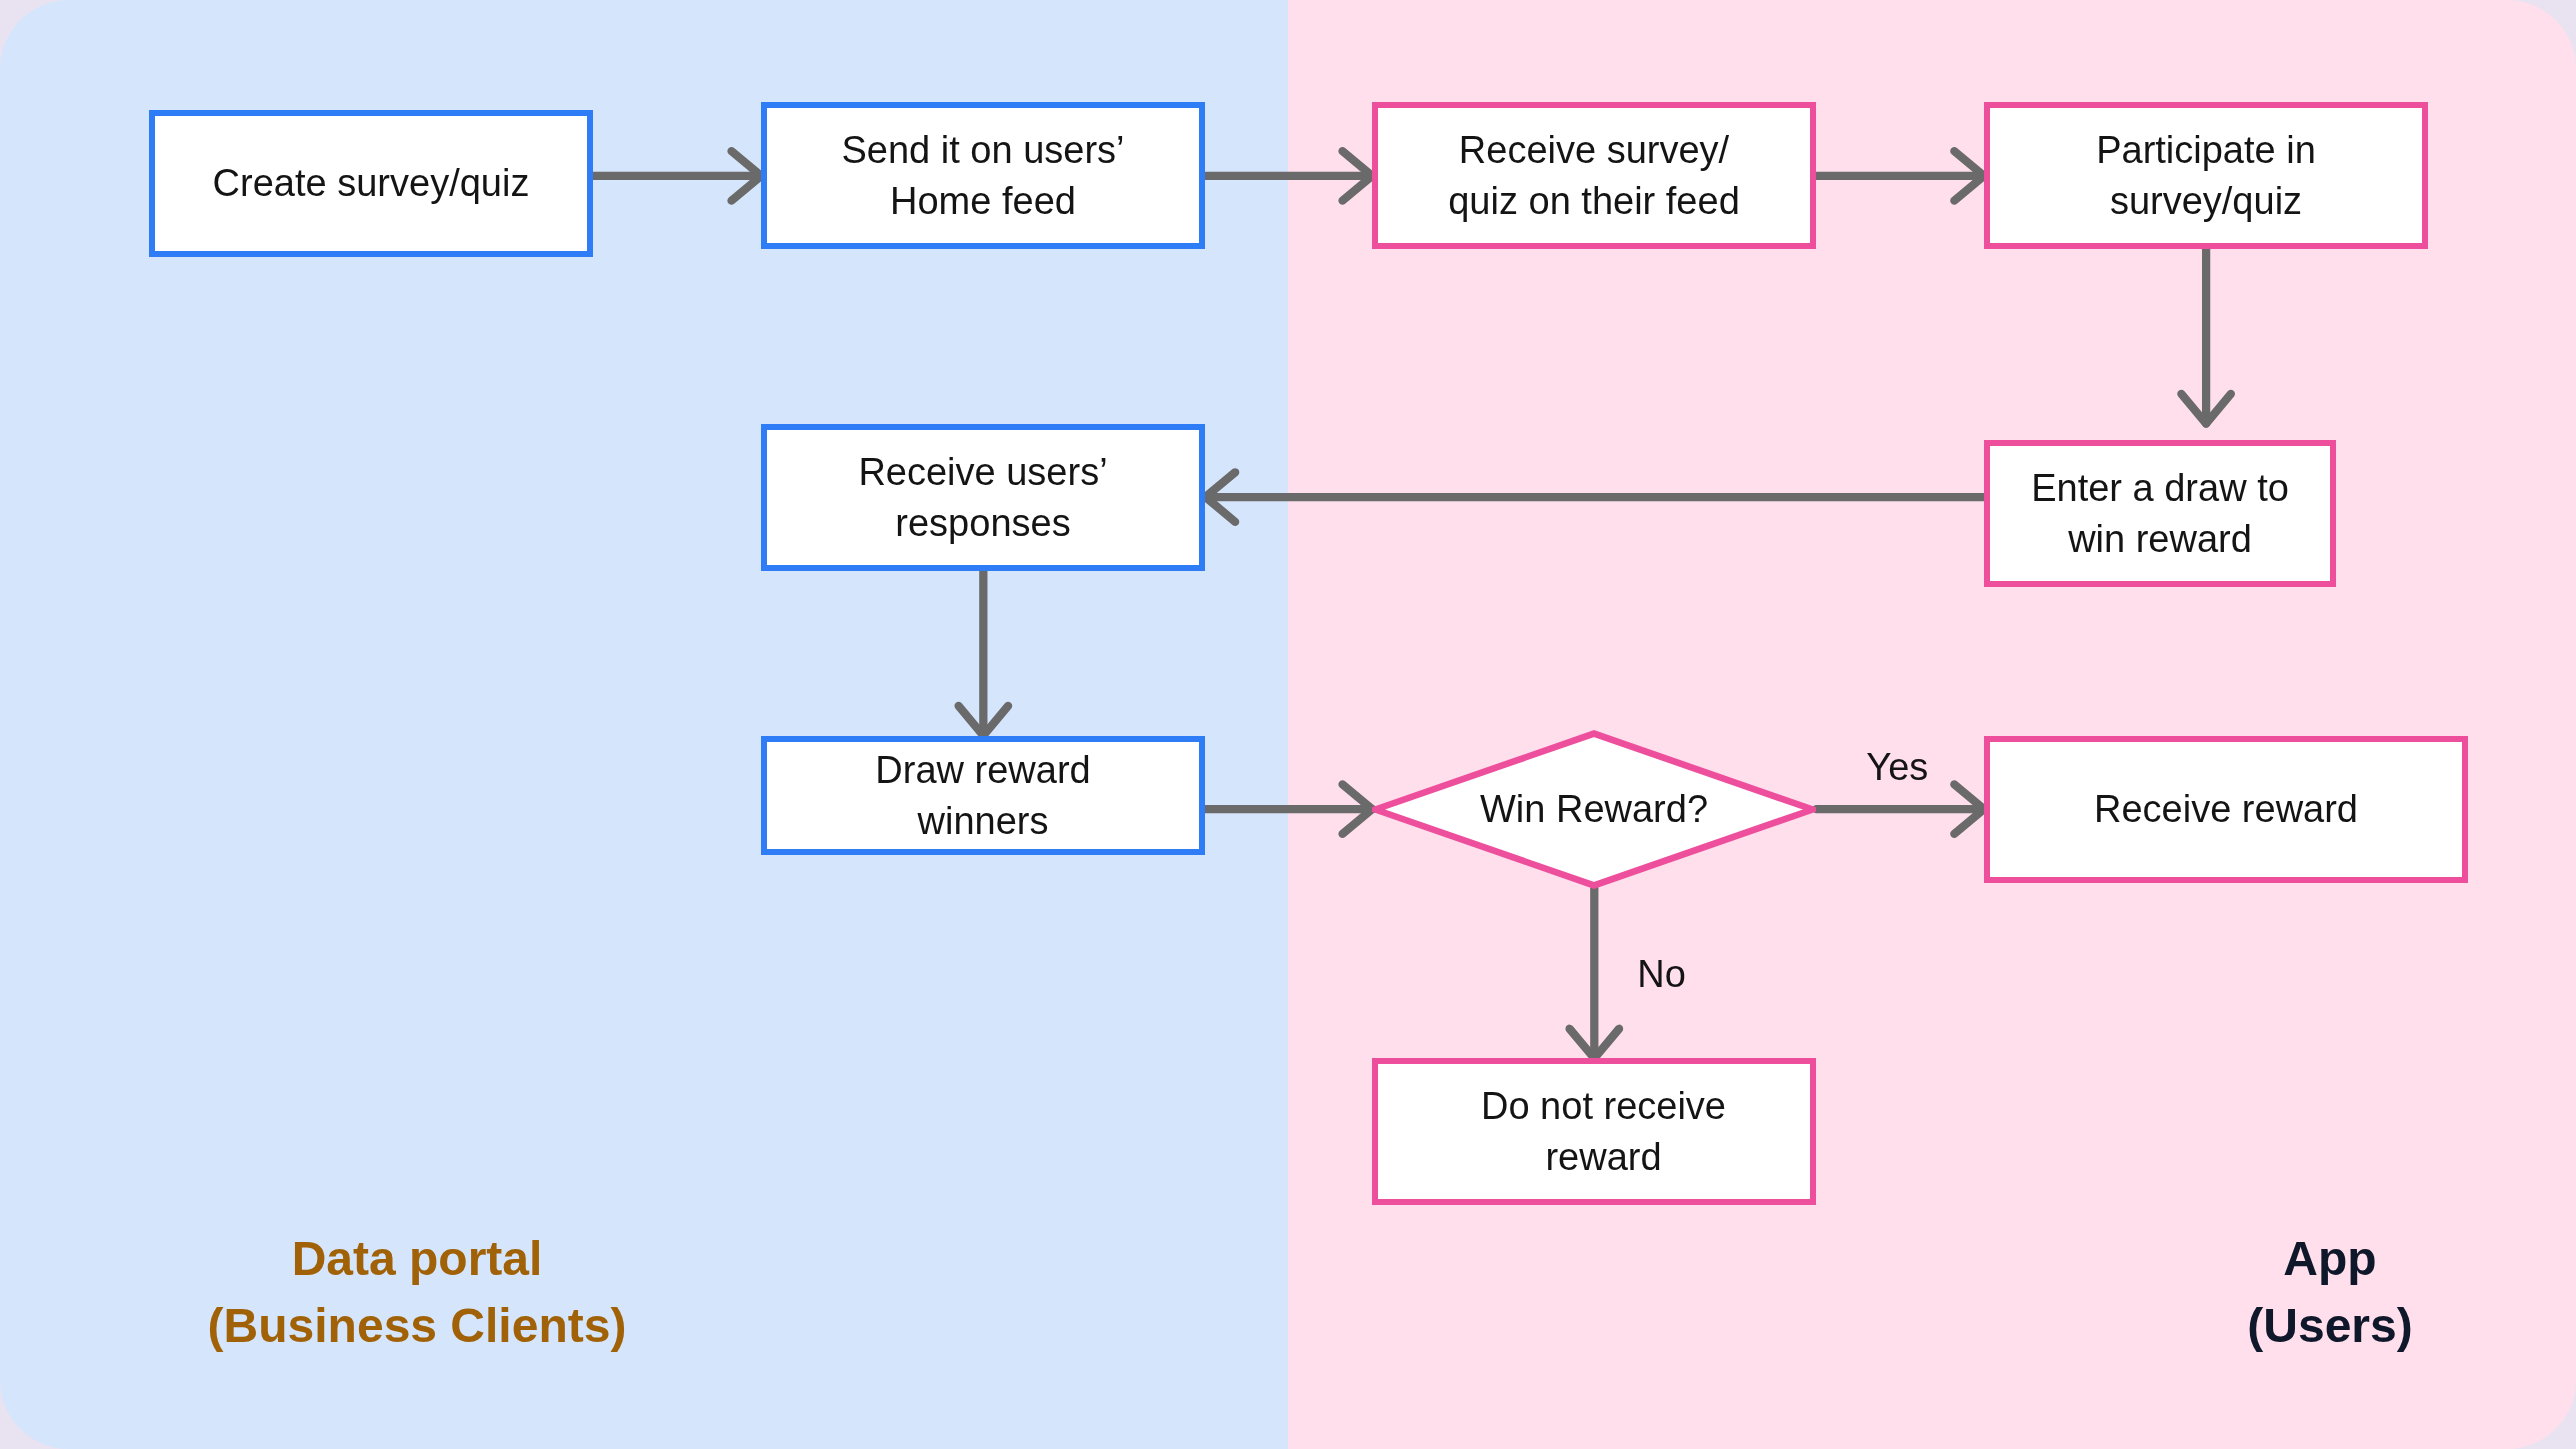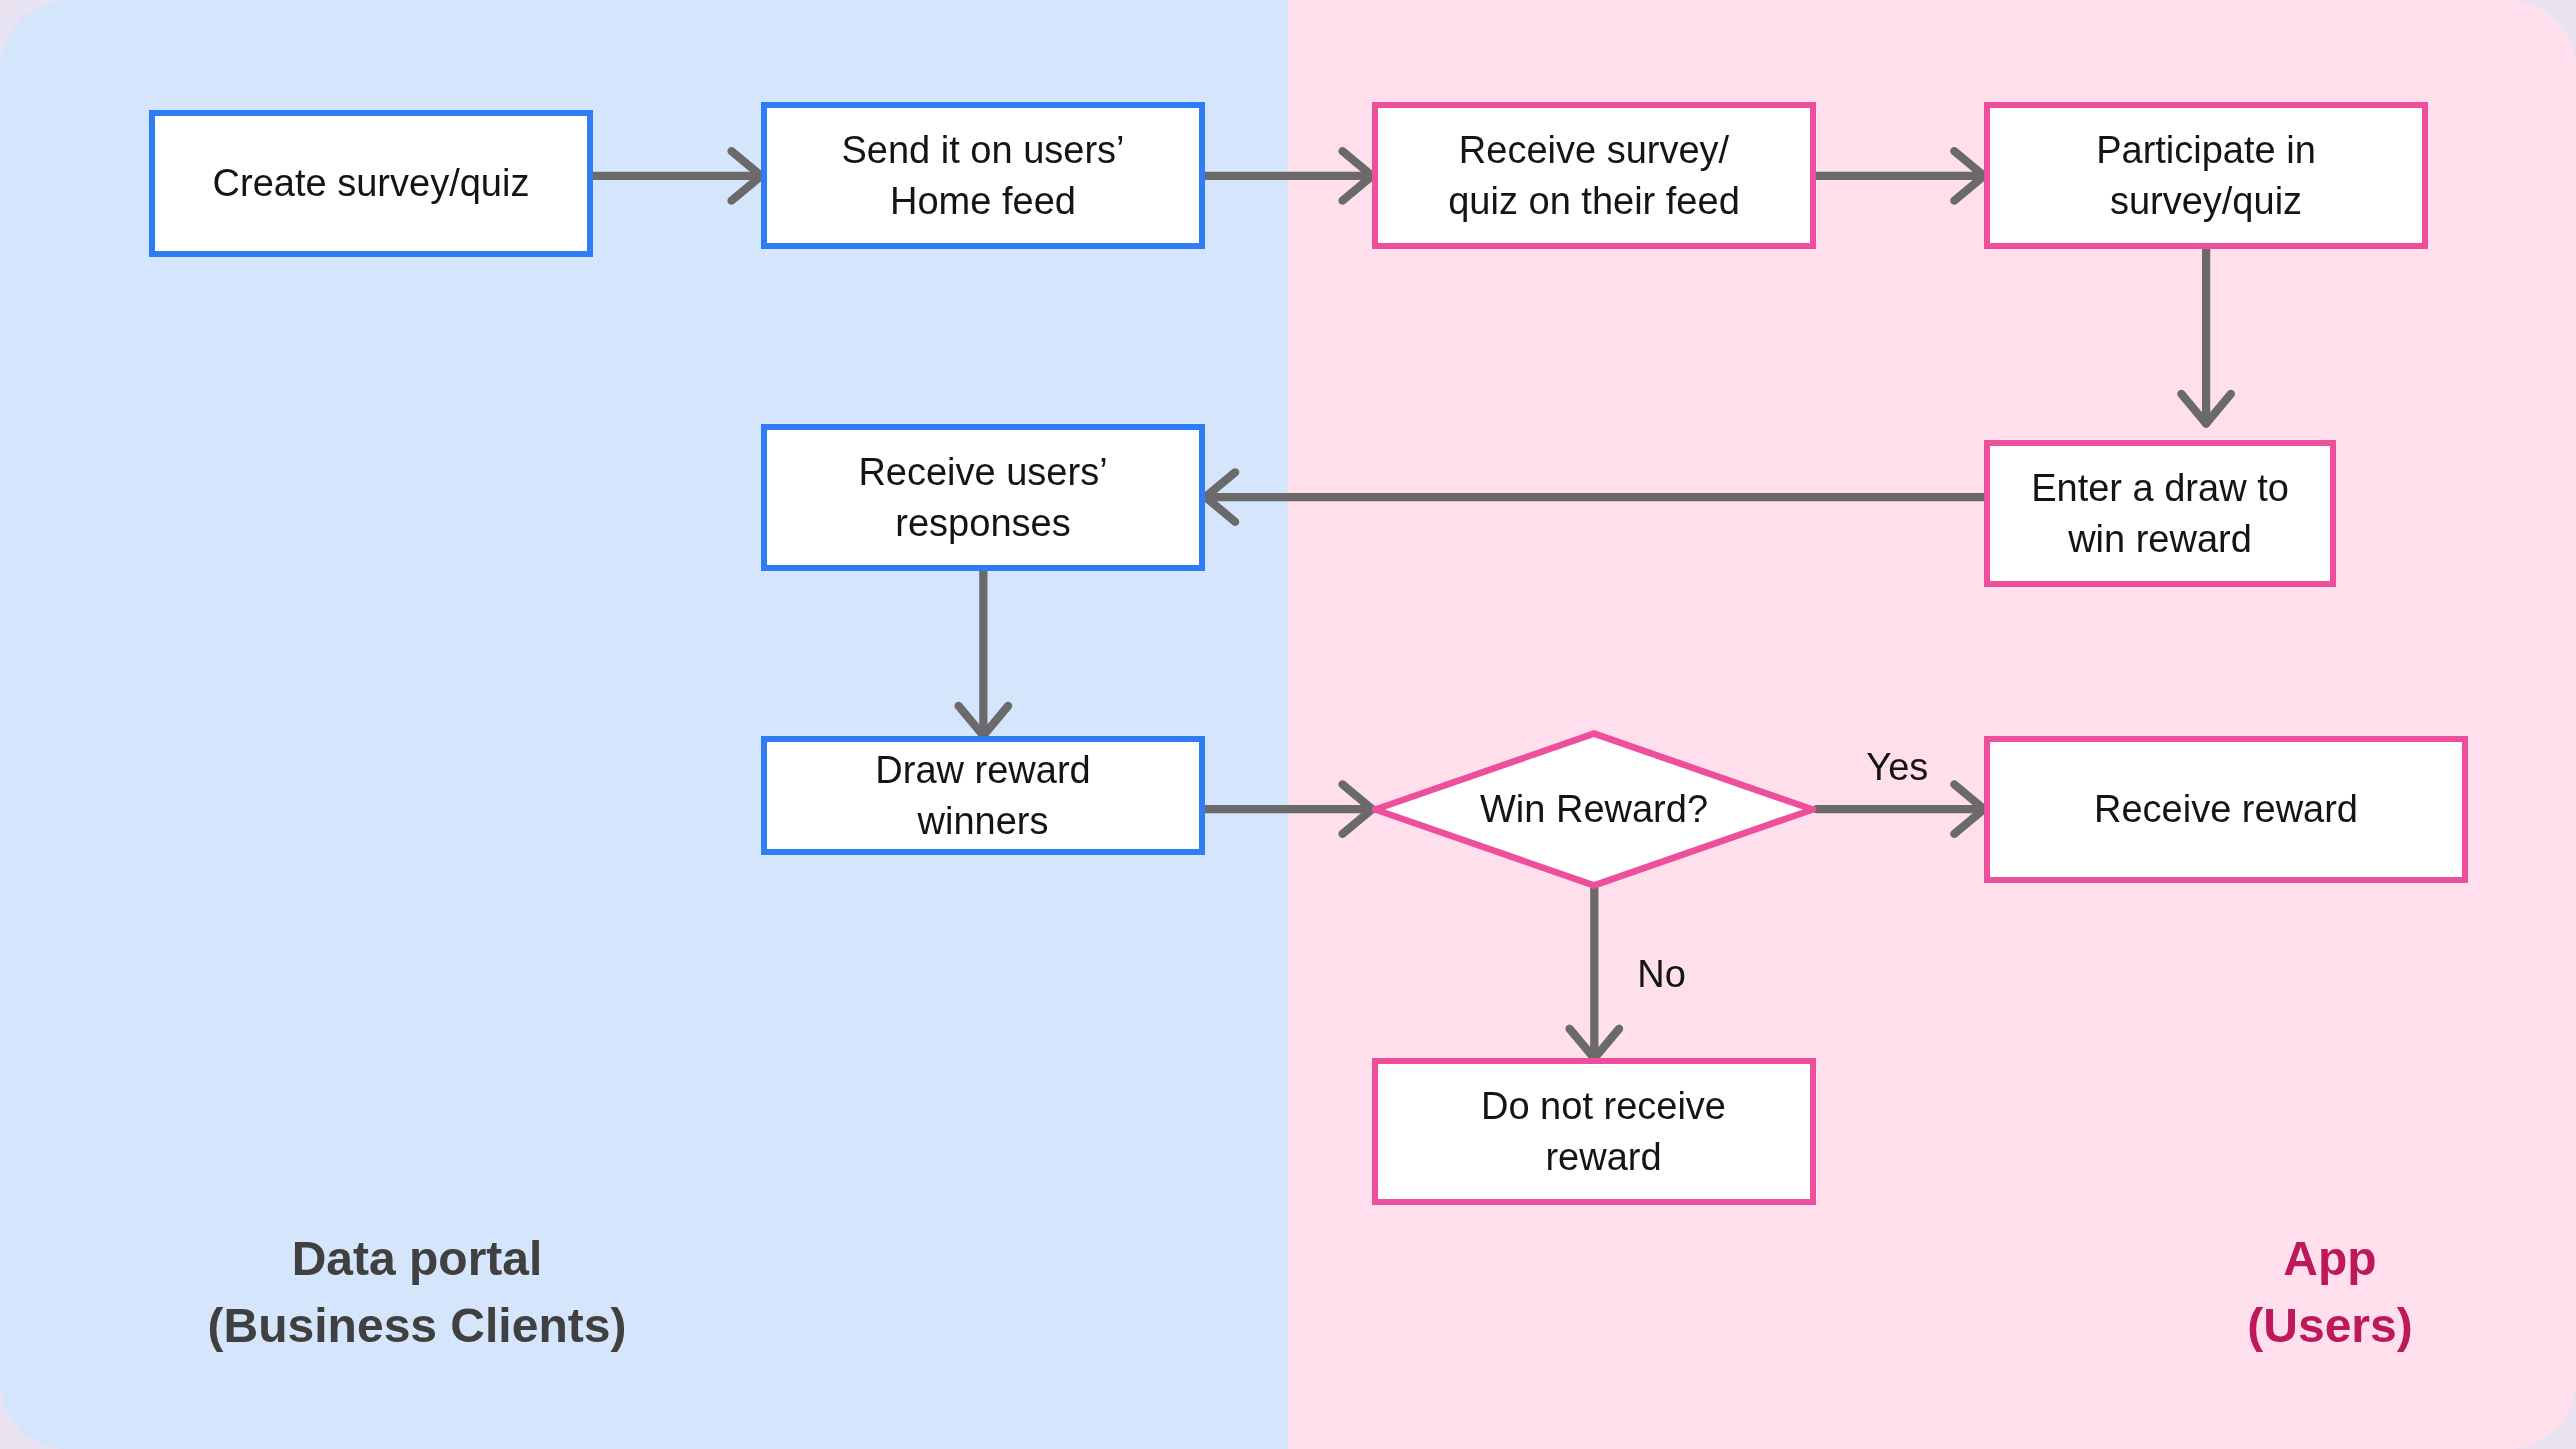--- a/index.html
+++ b/index.html
@@ -85,19 +85,19 @@
       <div class="node rect blue" style="left: 761px; top: 736px; width: 444px; height: 119px;">Draw reward
 winners</div>
       <div class="node diamond pink" style="left: 1372px; top: 730px; width: 444px; height: 159px;"><svg width="444" height="159" viewBox="0 0 538 192">
           <polygon points="4,96 269,4 534,96 269,188" fill="#FFFFFF" stroke="#EE4F9D" stroke-width="8"></polygon>
         </svg><span class="lbl">Win Reward?</span></div>
       <div class="node rect pink" style="left: 1984px; top: 736px; width: 484px; height: 147px;">Receive reward</div>
       <div class="node rect pink" style="left: 1372px; top: 1058px; width: 444px; height: 147px; padding-left: 19px;">Do not receive
 reward</div>
     </div>
 
-  <div class="lane-label" id="lane-label-left" style="left: 417px; top: 1292px; color: #404040;">Data portal
+  <div class="lane-label" id="lane-label-left" style="left: 417px; top: 1292px; color: #a16207;">Data portal
 (Business Clients)</div>
 
-  <div class="lane-label" id="lane-label-right" style="left: 2330px; top: 1292px; color: #be185d;">App
+  <div class="lane-label" id="lane-label-right" style="left: 2330px; top: 1292px; color: #0f172a;">App
 (Users)</div>
 </div>
 
 
 </body></html>

